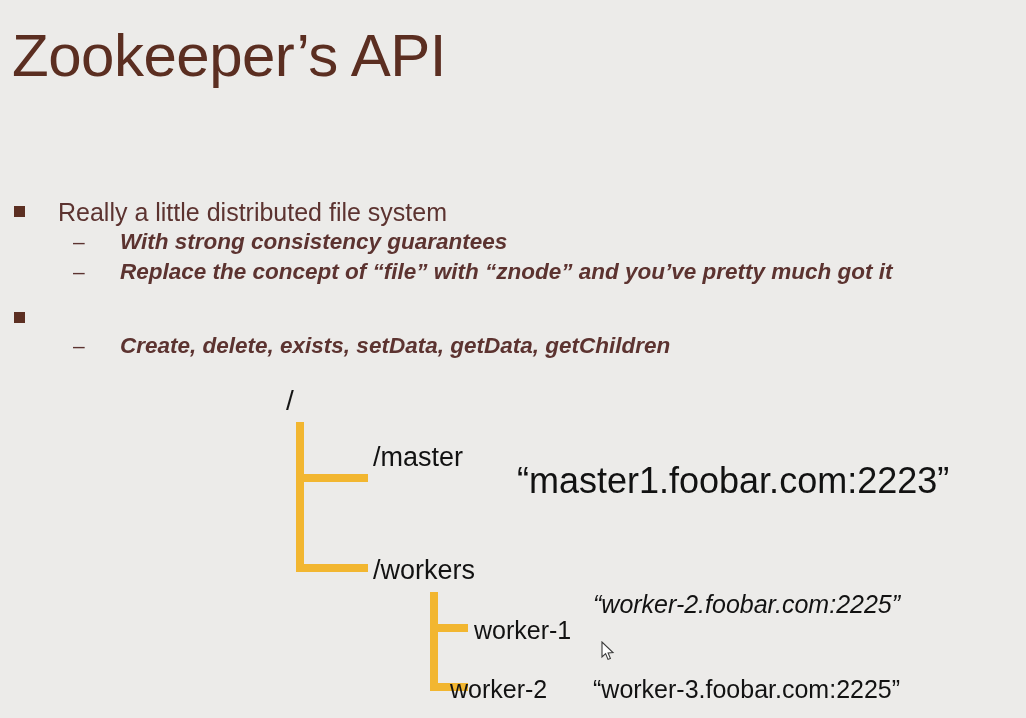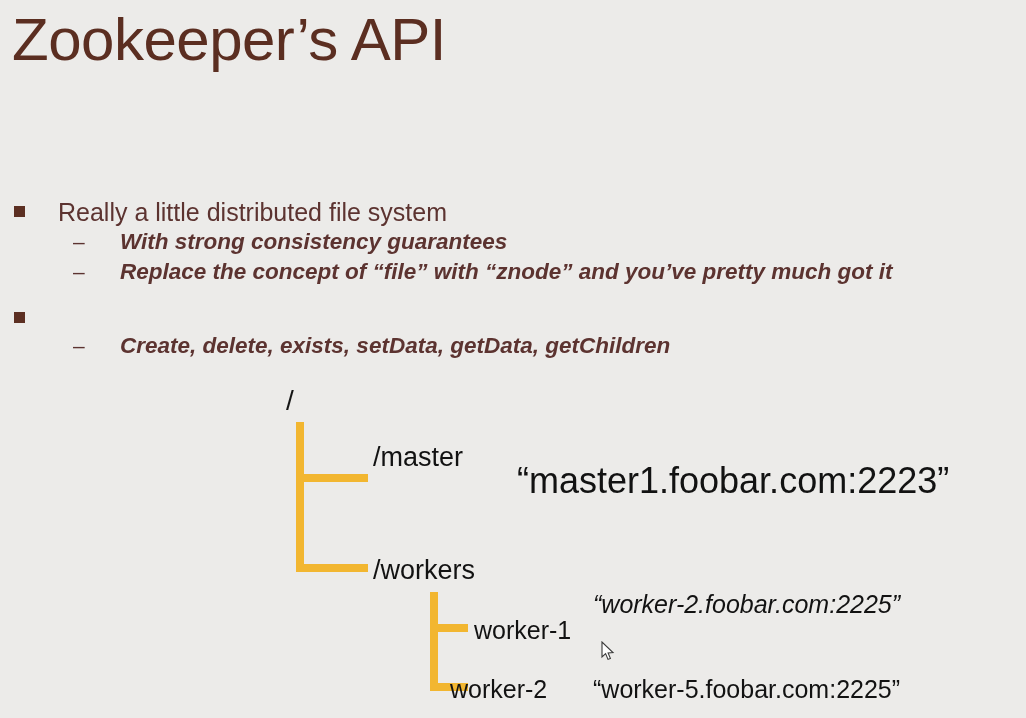--- a/index.html
+++ b/index.html
@@ -21,21 +21,21 @@
     left: 0; top: 0;
     width: 1026px;
     height: 718px;
     background: #ecebe9;
   }
 
   
   #slide-title {
     position: absolute;
     left: 12px;
-    top: 4px;
+    top: 20px;
     font-size: 60px;
     line-height: 72px;
     color: #5b2e21;
     font-weight: 400;
     letter-spacing: -0.5px;
     white-space: nowrap;
   }
 
   
   .bullet-l1 {
@@ -190,21 +190,21 @@
     <div class="tree-line" style="left:430px; top:592px; width:8px; height:99px;"></div>
 
     <div class="tree-line" style="left:430px; top:624px; width:38px; height:8px;"></div>
 
     <div class="tree-line" style="left:430px; top:683px; width:38px; height:8px;"></div>
 
     <div class="tree-label small" style="left:474px; top:614px;">worker-1</div>
     <div class="tree-value small" style="left:593px; top:588px;font-style:italic;">“worker-2.foobar.com:2225”</div>
 
     <div class="tree-label small" style="left:450px; top:673px;">worker-2</div>
-    <div class="tree-value small" style="left:593px; top:673px;">“worker-5.foobar.com:2225”</div>
+    <div class="tree-value small" style="left:593px; top:673px;">“worker-3.foobar.com:2225”</div>
 
   </div>
 
   <svg id="cursor" viewBox="0 0 14 20" xmlns="http://www.w3.org/2000/svg">
     <path d="M1,1 L1,16 L4.6,12.6 L7,18.4 L9.4,17.4 L7.1,11.9 L12,11.6 Z" fill="#ffffff" stroke="#3a3a3a" stroke-width="1.1"></path>
   </svg>
 
 </div>
 
 </body></html>

